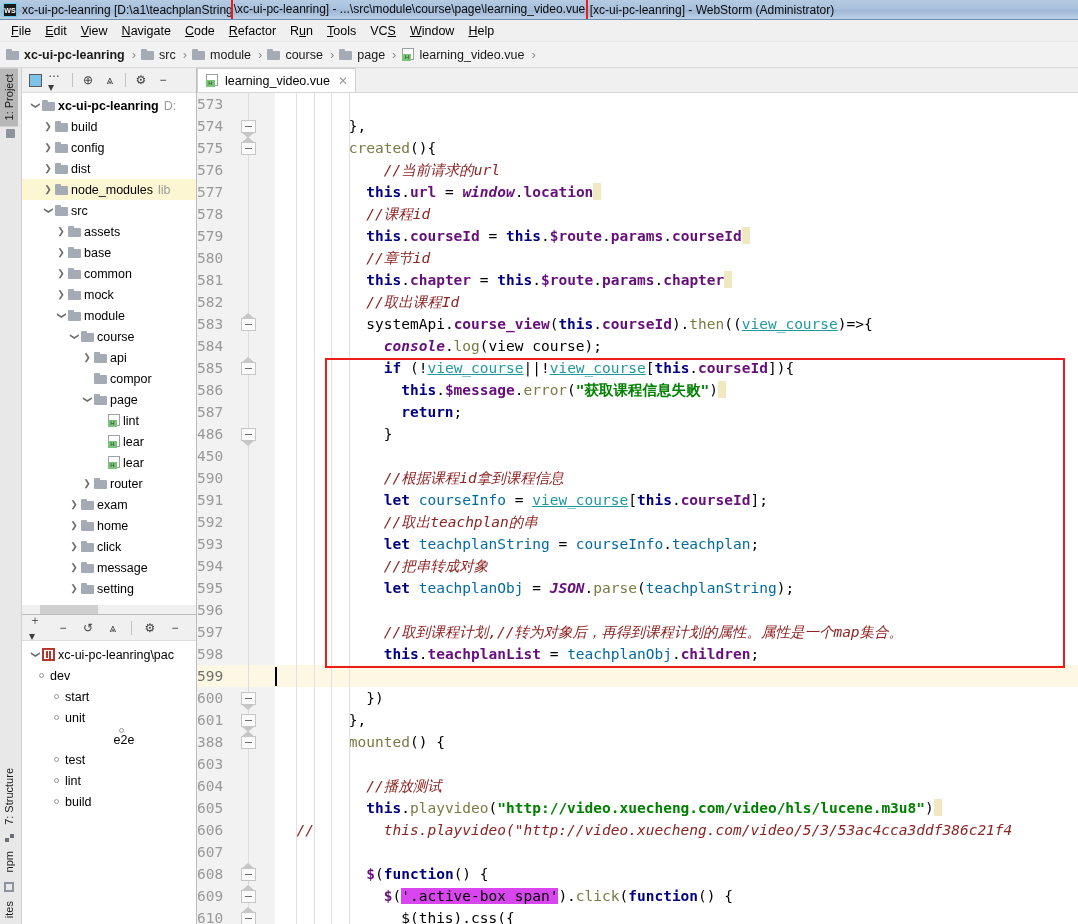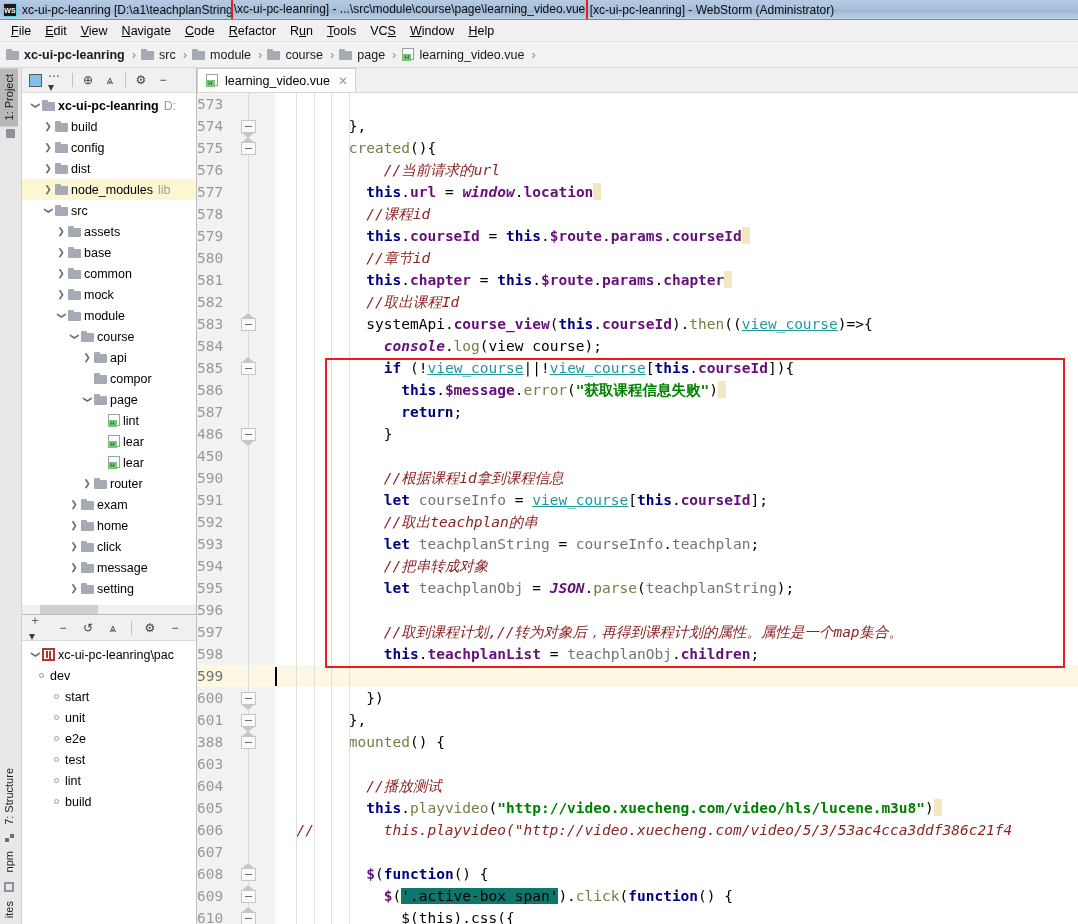--- a/index.html
+++ b/index.html
@@ -402,30 +402,30 @@
   }
 
   
   .kw   { color: #000080; font-weight: bold; }       
   .fn   { color: #7a7a43; }                           
   .id   { color: #000000; }
   .prop { color: #660e7a; font-weight: bold; }        
   .cmt  { color: #8b2323; font-style: italic; }       
   .str  { color: #008000; font-weight: bold; }
   .glob { color: #660e7a; font-style: italic; font-weight: bold; } 
-  .loc  { color: #737373; }                           
+  .loc  { color: #0369a1; }                           
   .param{ color: #20999d; text-decoration: underline; }
   .punct{ color: #000000; }
   .caret-blk {
     display: inline-block;
     width: 8px; height: 17px;
     background: #efe8c0;
     vertical-align: text-bottom;
   }
-  .hlstr { background: #0f766e; }
+  .hlstr { background: #d946ef; }
 
   .caret {
     position: absolute;
     width: 2px; height: 19px;
     background: #000;
   }
 
   
   #red-box {
     position: absolute;
@@ -679,21 +679,21 @@
             <span class="name">dev</span>
           </div>
           <div class="trow" style="padding-left: 32px;">
             <span class="script-dot"></span>
             <span class="name">start</span>
           </div>
           <div class="trow" style="padding-left: 32px;">
             <span class="script-dot"></span>
             <span class="name">unit</span>
           </div>
-          <div class="trow" style="padding-left: 32px;">
+          <div class="trow" style="padding-left: 32px; flex-direction: column;">
             <span class="script-dot"></span>
             <span class="name">e2e</span>
           </div>
           <div class="trow" style="padding-left: 32px;">
             <span class="script-dot"></span>
             <span class="name">test</span>
           </div>
           <div class="trow" style="padding-left: 32px;">
             <span class="script-dot"></span>
             <span class="name">lint</span>

